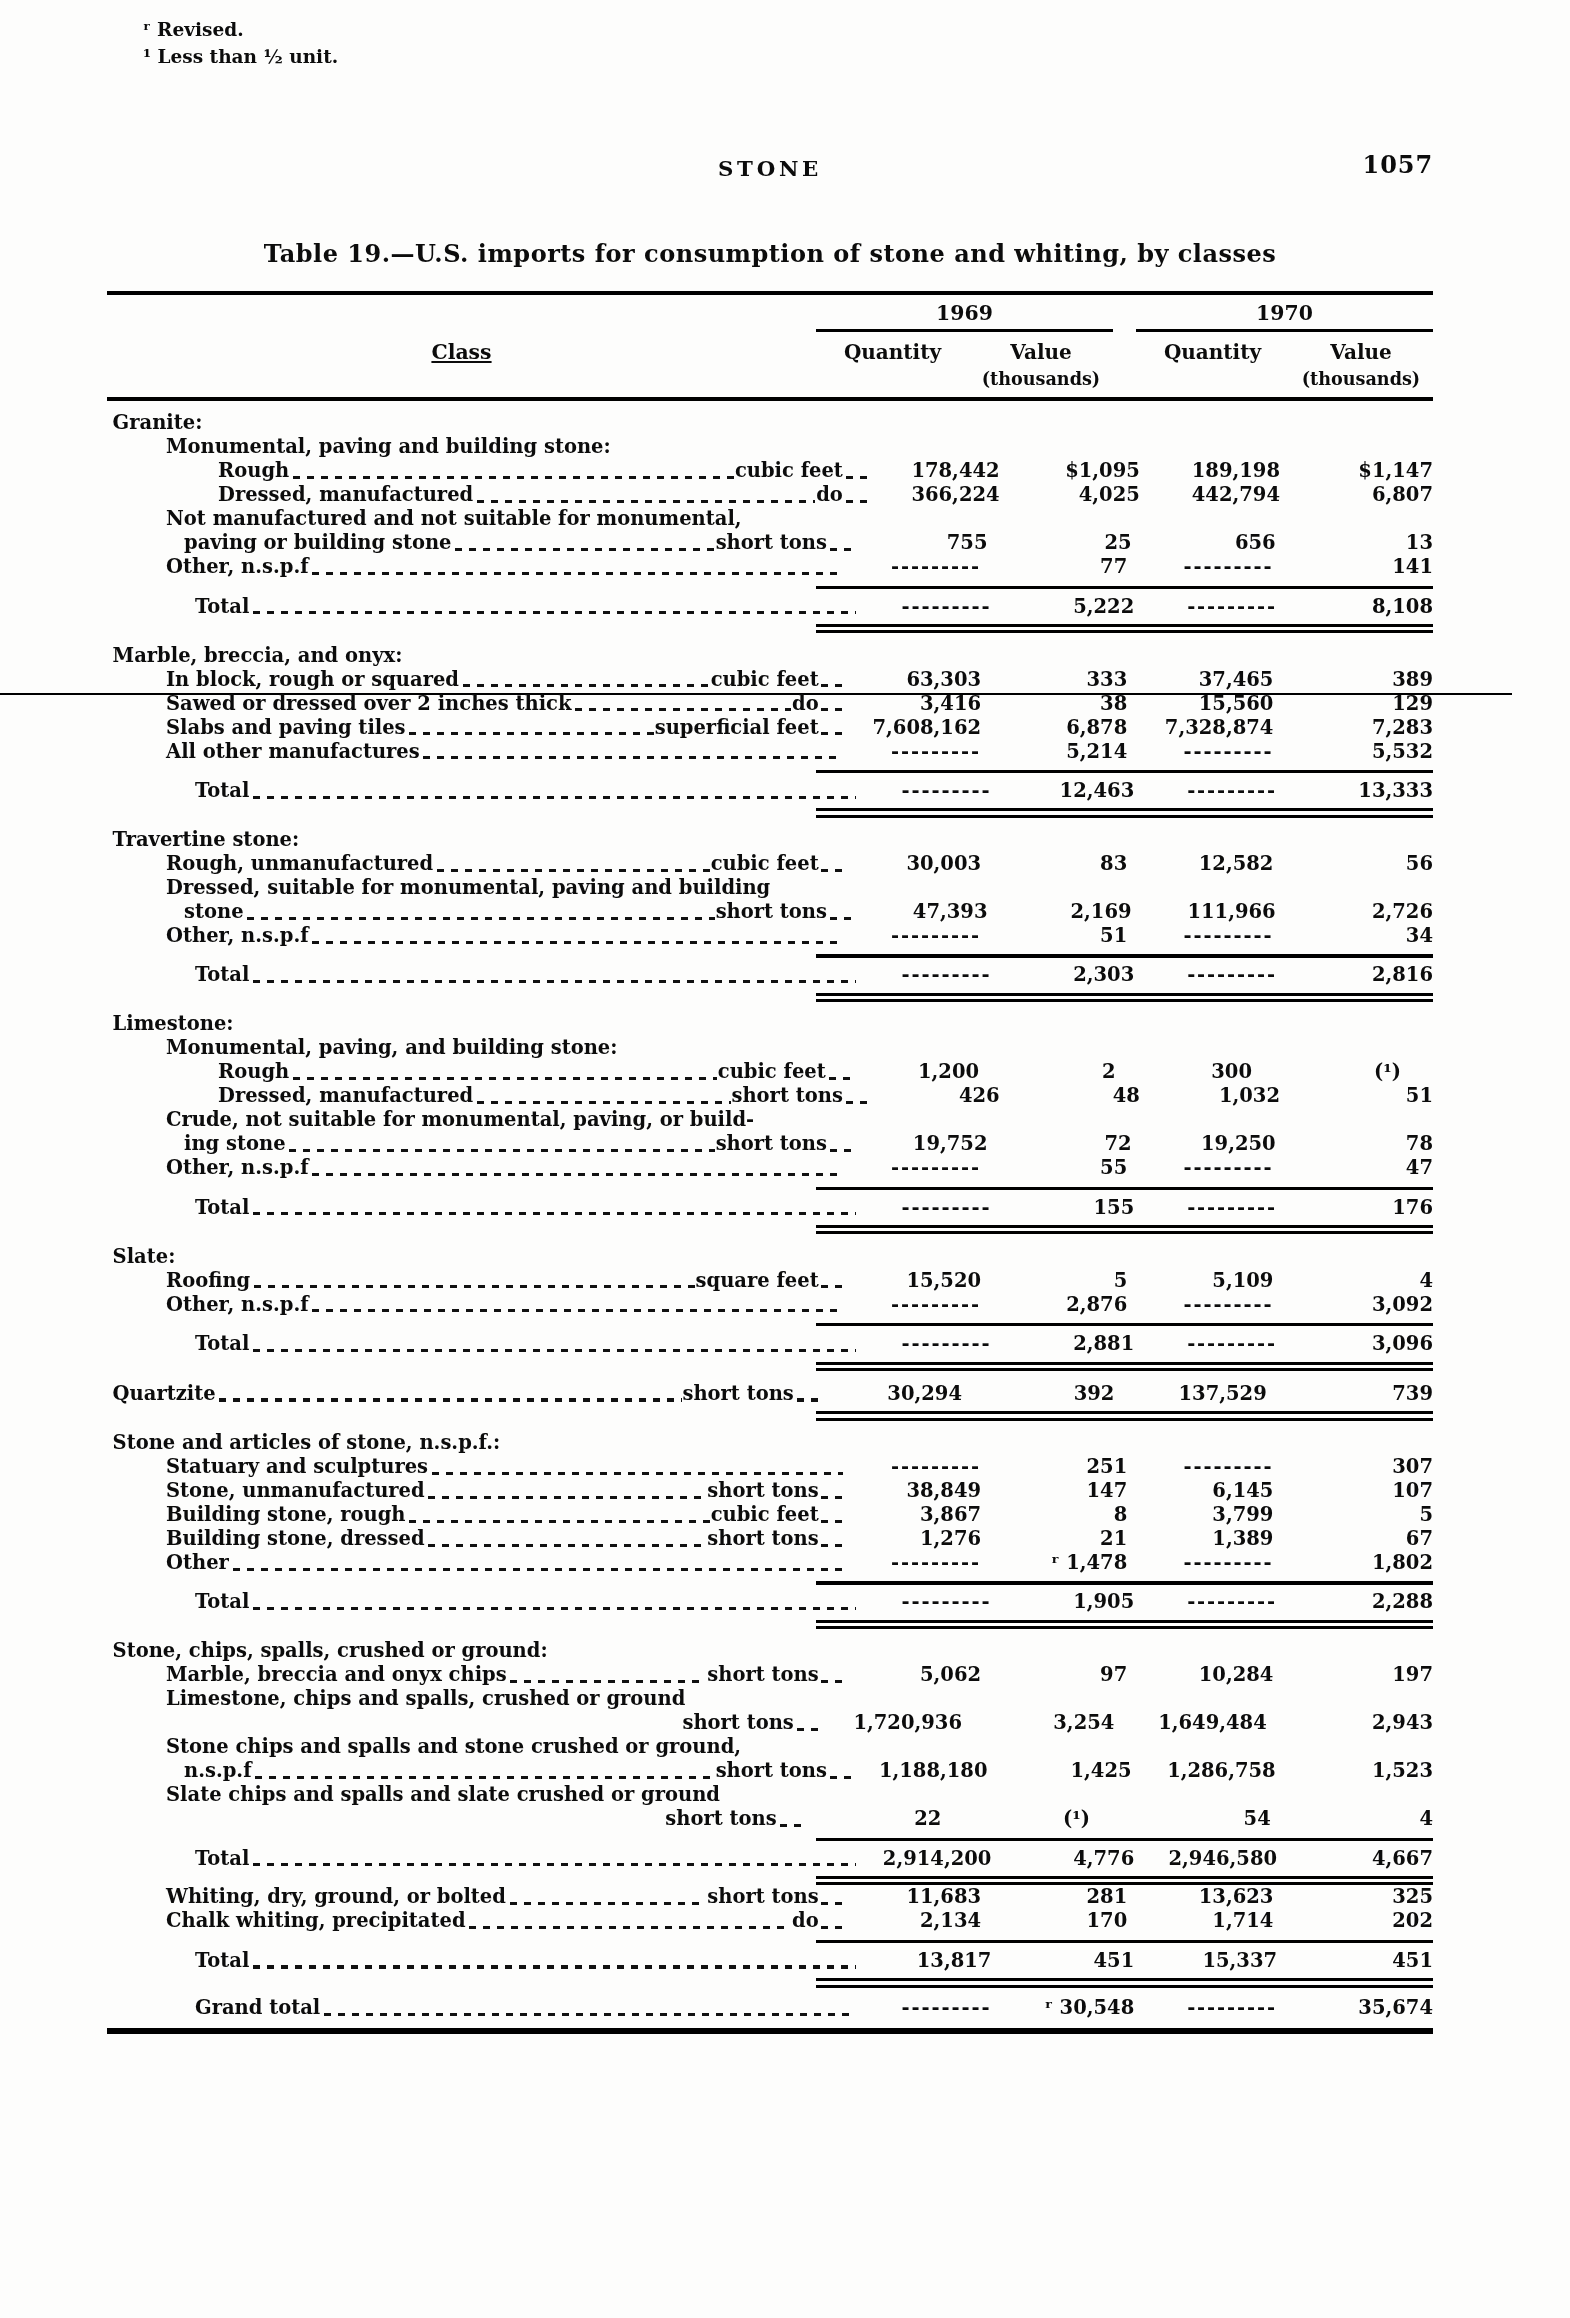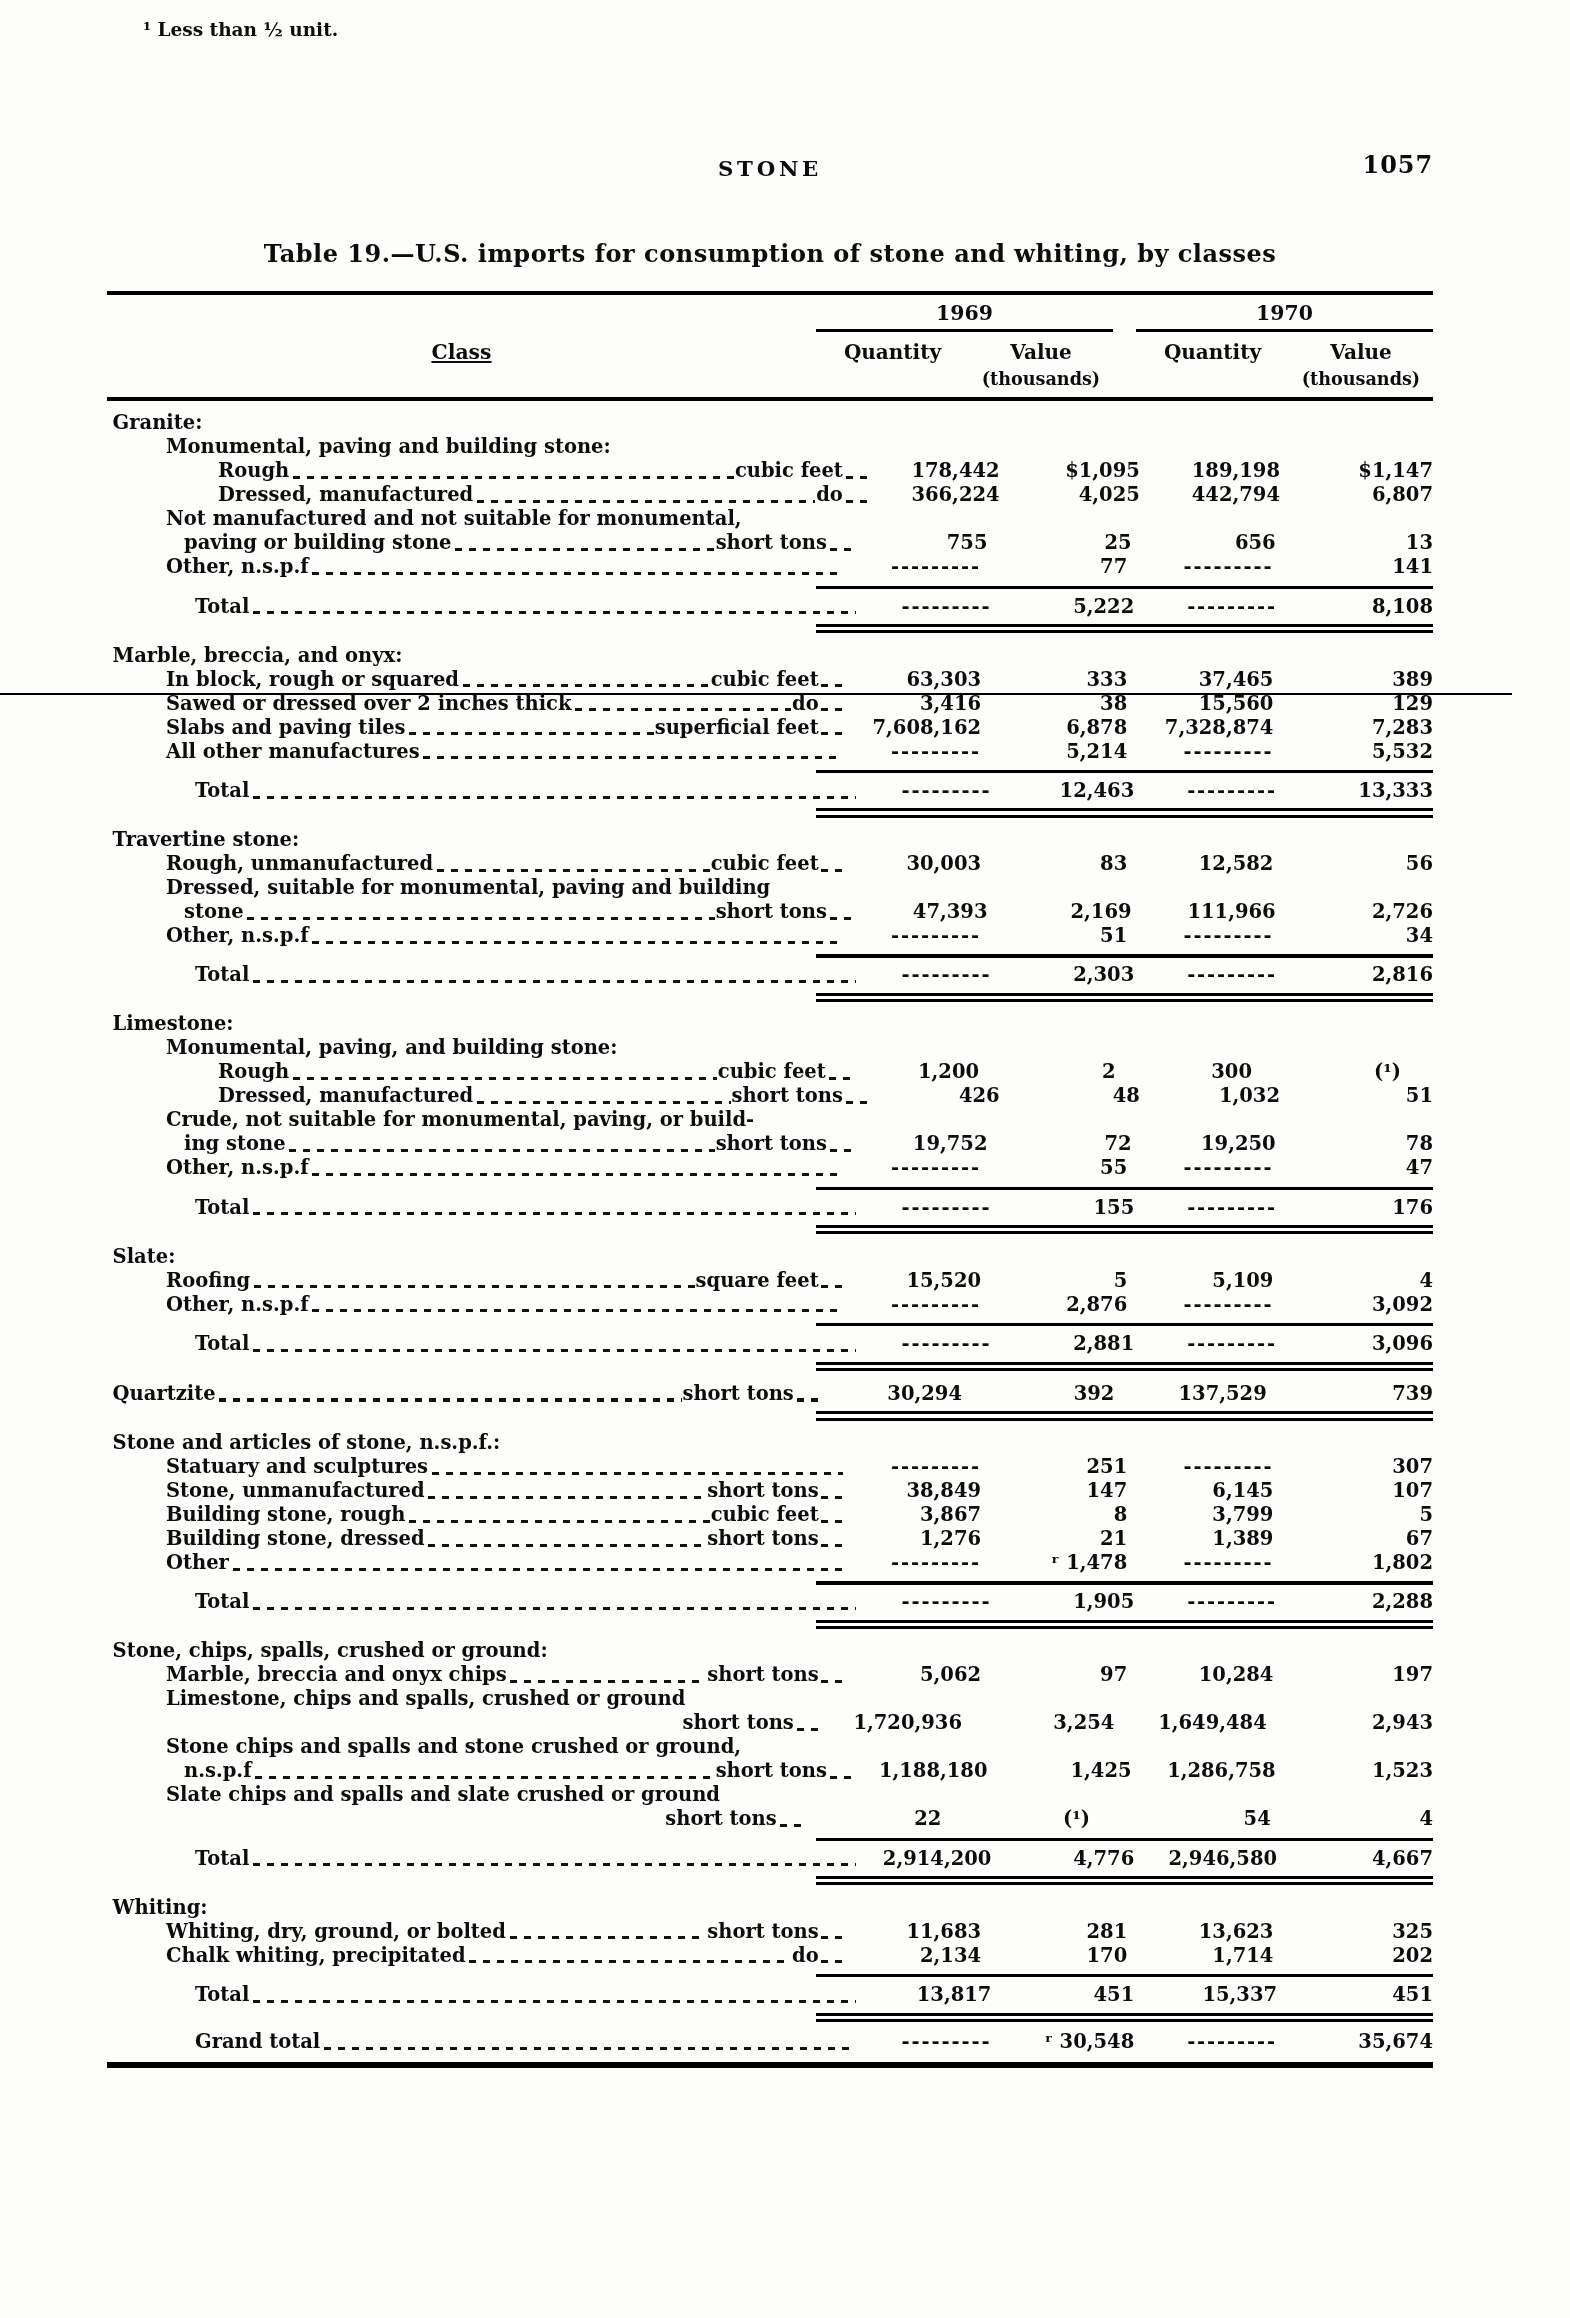--- a/index.html
+++ b/index.html
@@ -558,25 +558,20 @@
             <div class="lab">
               <div class="lbl">Total</div>
               <div class="leader"></div>
             </div>
             <div class="cell c0">2,914,200</div>
             <div class="cell c1">4,776</div>
             <div class="cell c2">2,946,580</div>
             <div class="cell c3">4,667</div>
           </div>
           <div class="rule rule-double"></div>
-          <div class="row section">
-            <div class="lab i0">
-              <div class="lbl">Whiting:</div>
-            </div>
-          </div>
           <div class="row item">
             <div class="lab i1">
               <div class="lbl">Whiting, dry, ground, or bolted</div>
               <div class="leader"></div>
               <div class="unit">short tons</div>
               <div class="tail"></div>
             </div>
             <div class="cell c0">11,683</div>
             <div class="cell c1">281</div>
             <div class="cell c2">13,623</div>
@@ -614,18 +609,19 @@
             <div class="cell c0 ph">---------</div>
             <div class="cell c1">ʳ 30,548</div>
             <div class="cell c2 ph">---------</div>
             <div class="cell c3">35,674</div>
           </div>
           <div class="rule rule-bottom"></div>
         </div>
     </div>
 
     <div class="footnotes">
+      <div>ʳ Revised.</div>
       <div>¹ Less than ½ unit.</div>
     </div>
 
   </div>
 </div>
 
 
 </body></html>

